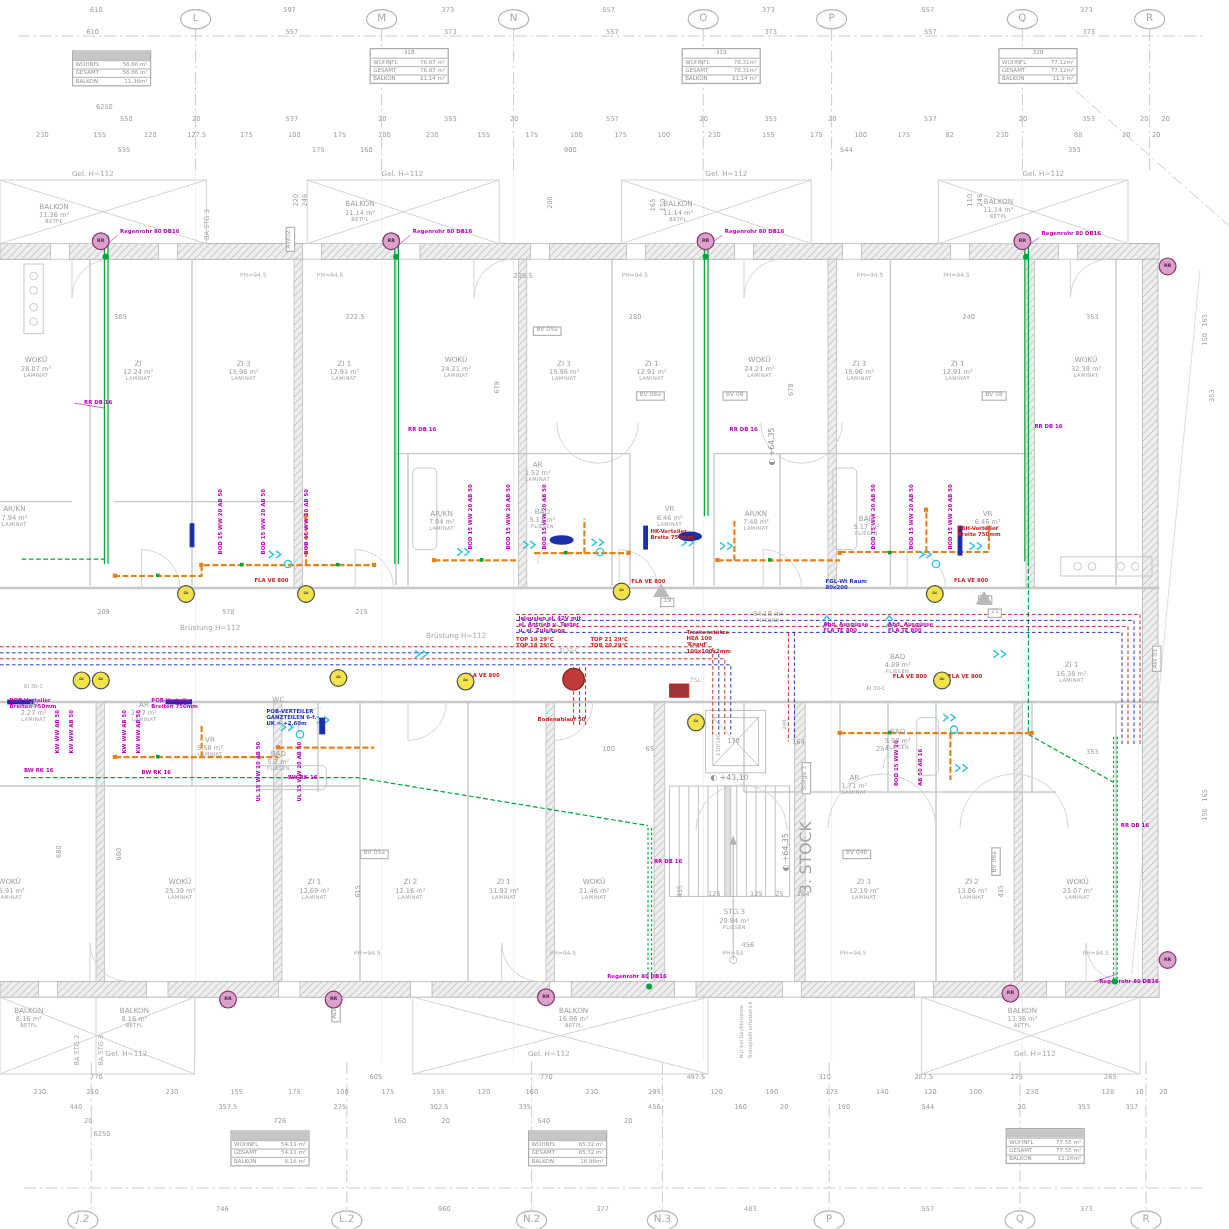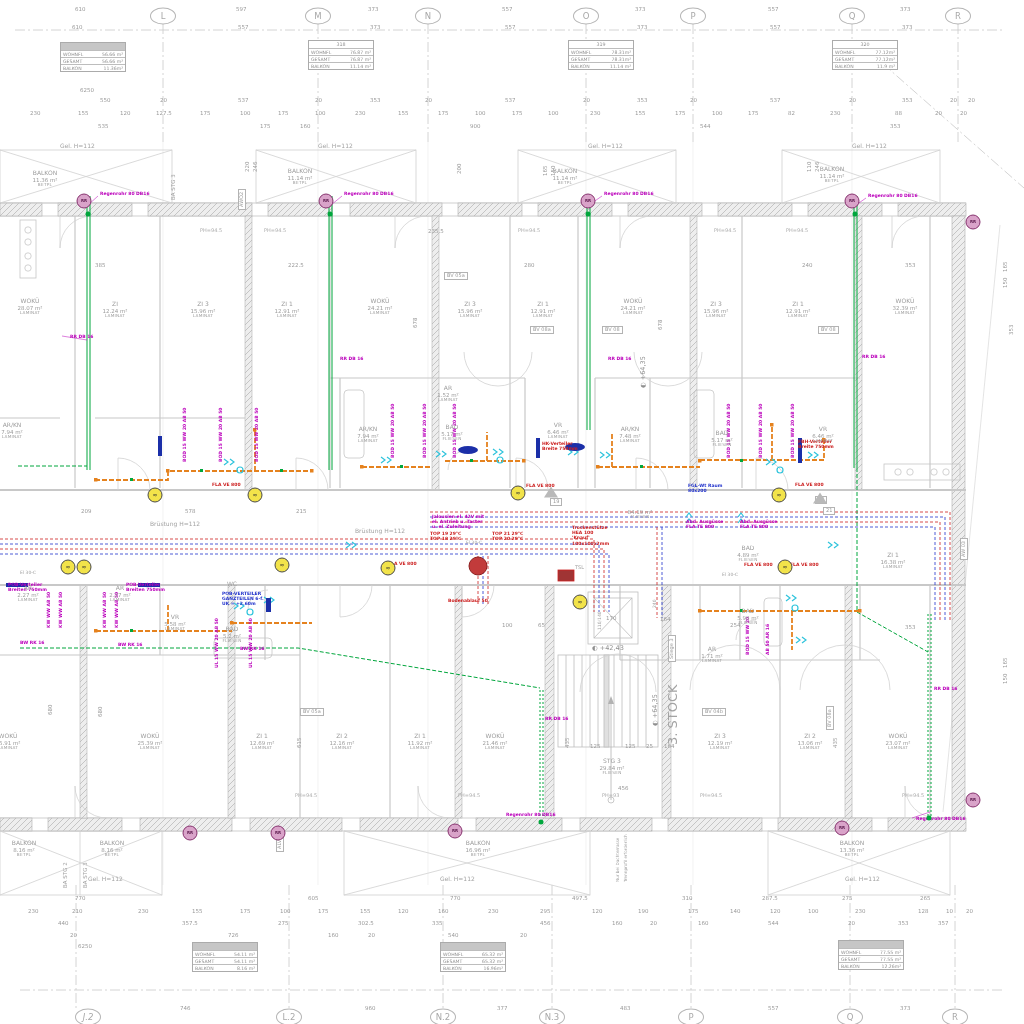--- a/index.html
+++ b/index.html
@@ -368,21 +368,21 @@
 </svg>
 
 <div id="anno-layer">
       <div class="anno bubble" style="left: 163px; top: 16px;">L</div>
       <div class="anno bubble" style="left: 318px; top: 16px;">M</div>
       <div class="anno bubble" style="left: 428px; top: 16px;">N</div>
       <div class="anno bubble" style="left: 586px; top: 16px;">O</div>
       <div class="anno bubble" style="left: 693px; top: 16px;">P</div>
       <div class="anno bubble" style="left: 852px; top: 16px;">Q</div>
       <div class="anno bubble" style="left: 958px; top: 16px;">R</div>
-      <div class="anno bubble" style="left: 88px; top: 1017px; font-style: italic;">J.2</div>
+      <div class="anno bubble" style="left: 69px; top: 1017px; font-style: italic;">J.2</div>
       <div class="anno bubble" style="left: 289px; top: 1017px;">L.2</div>
       <div class="anno bubble" style="left: 443px; top: 1017px;">N.2</div>
       <div class="anno bubble" style="left: 552px; top: 1017px;">N.3</div>
       <div class="anno bubble" style="left: 691px; top: 1017px;">P</div>
       <div class="anno bubble" style="left: 850px; top: 1017px;">Q</div>
       <div class="anno bubble" style="left: 955px; top: 1017px;">R</div>
       <div class="anno dim" style="left: 75px; top: 6px;">610</div>
       <div class="anno dim" style="left: 236px; top: 6px;">597</div>
       <div class="anno dim" style="left: 368px; top: 6px;">373</div>
       <div class="anno dim" style="left: 502px; top: 6px;">557</div>
@@ -695,21 +695,21 @@
       <div class="anno pcirc" style="left: 973px; top: 800px;">RR</div>
       <div class="anno gdot" style="left: 88px; top: 214px;"></div>
       <div class="anno gdot" style="left: 330px; top: 214px;"></div>
       <div class="anno gdot" style="left: 588px; top: 214px;"></div>
       <div class="anno gdot" style="left: 855px; top: 214px;"></div>
       <div class="anno gdot" style="left: 541px; top: 822px;"></div>
       <div class="anno gdot" style="left: 929px; top: 818px;"></div>
       <div class="anno rcirc" style="left: 478px; top: 566px;"></div>
       <div class="anno tri" style="left: 551px; top: 492px;"></div>
       <div class="anno tri" style="left: 820px; top: 498px;"></div>
-      <div class="anno elev" style="left: 592px; top: 645px;">◐ +42,43</div>
+      <div class="anno elev" style="left: 592px; top: 645px;">◐ +43,10</div>
       <div class="anno elev" style="left: 640px; top: 388px; transform: rotate(-90deg);">◐ +64,35</div>
       <div class="anno elev" style="left: 652px; top: 726px; transform: rotate(-90deg);">◐ +64,35</div>
       <div class="anno room" style="left: 30px; top: 298px;">
         <div class="rm-n">WOKÜ</div>
         <div class="rm-a">28.07 m²</div>
         <div class="rm-f">LAMINAT</div>
       </div>
       <div class="anno room" style="left: 115px; top: 301px;">
         <div class="rm-n">ZI</div>
         <div class="rm-a">12.24 m²</div>

